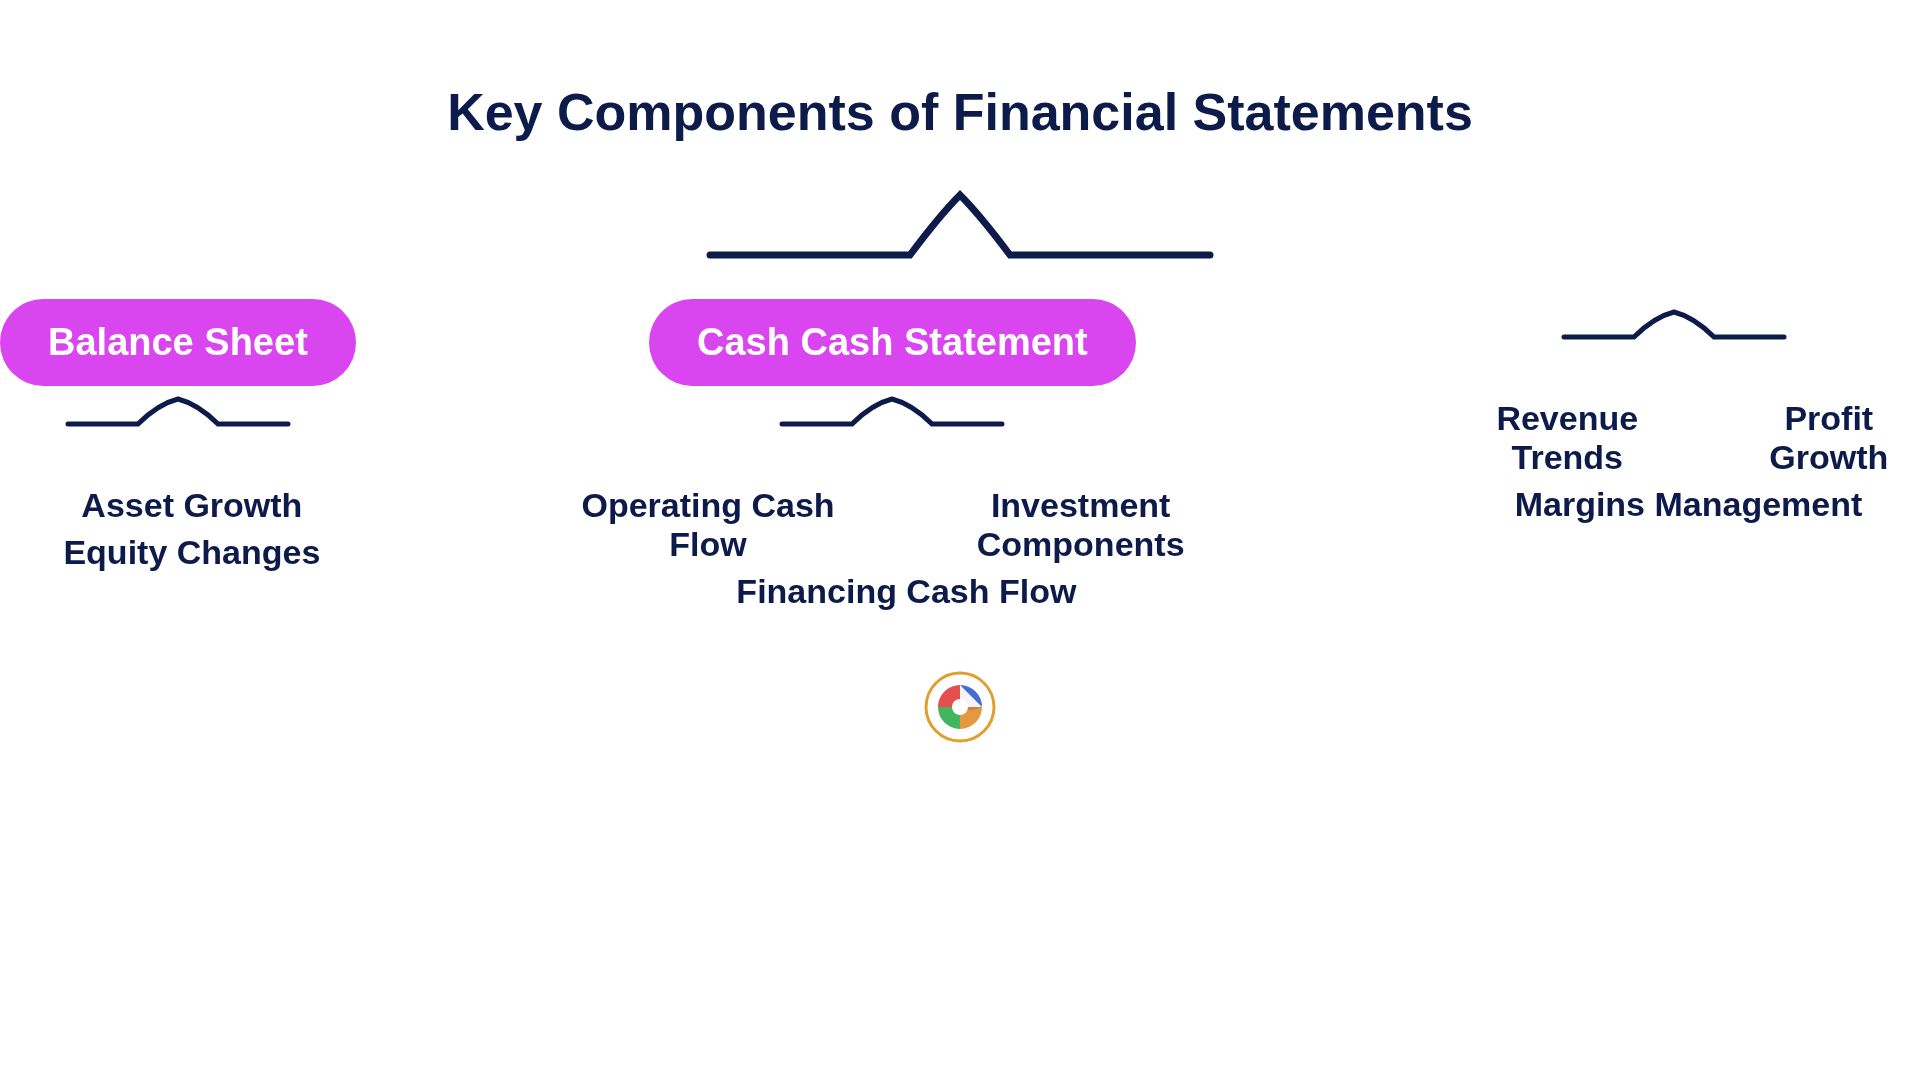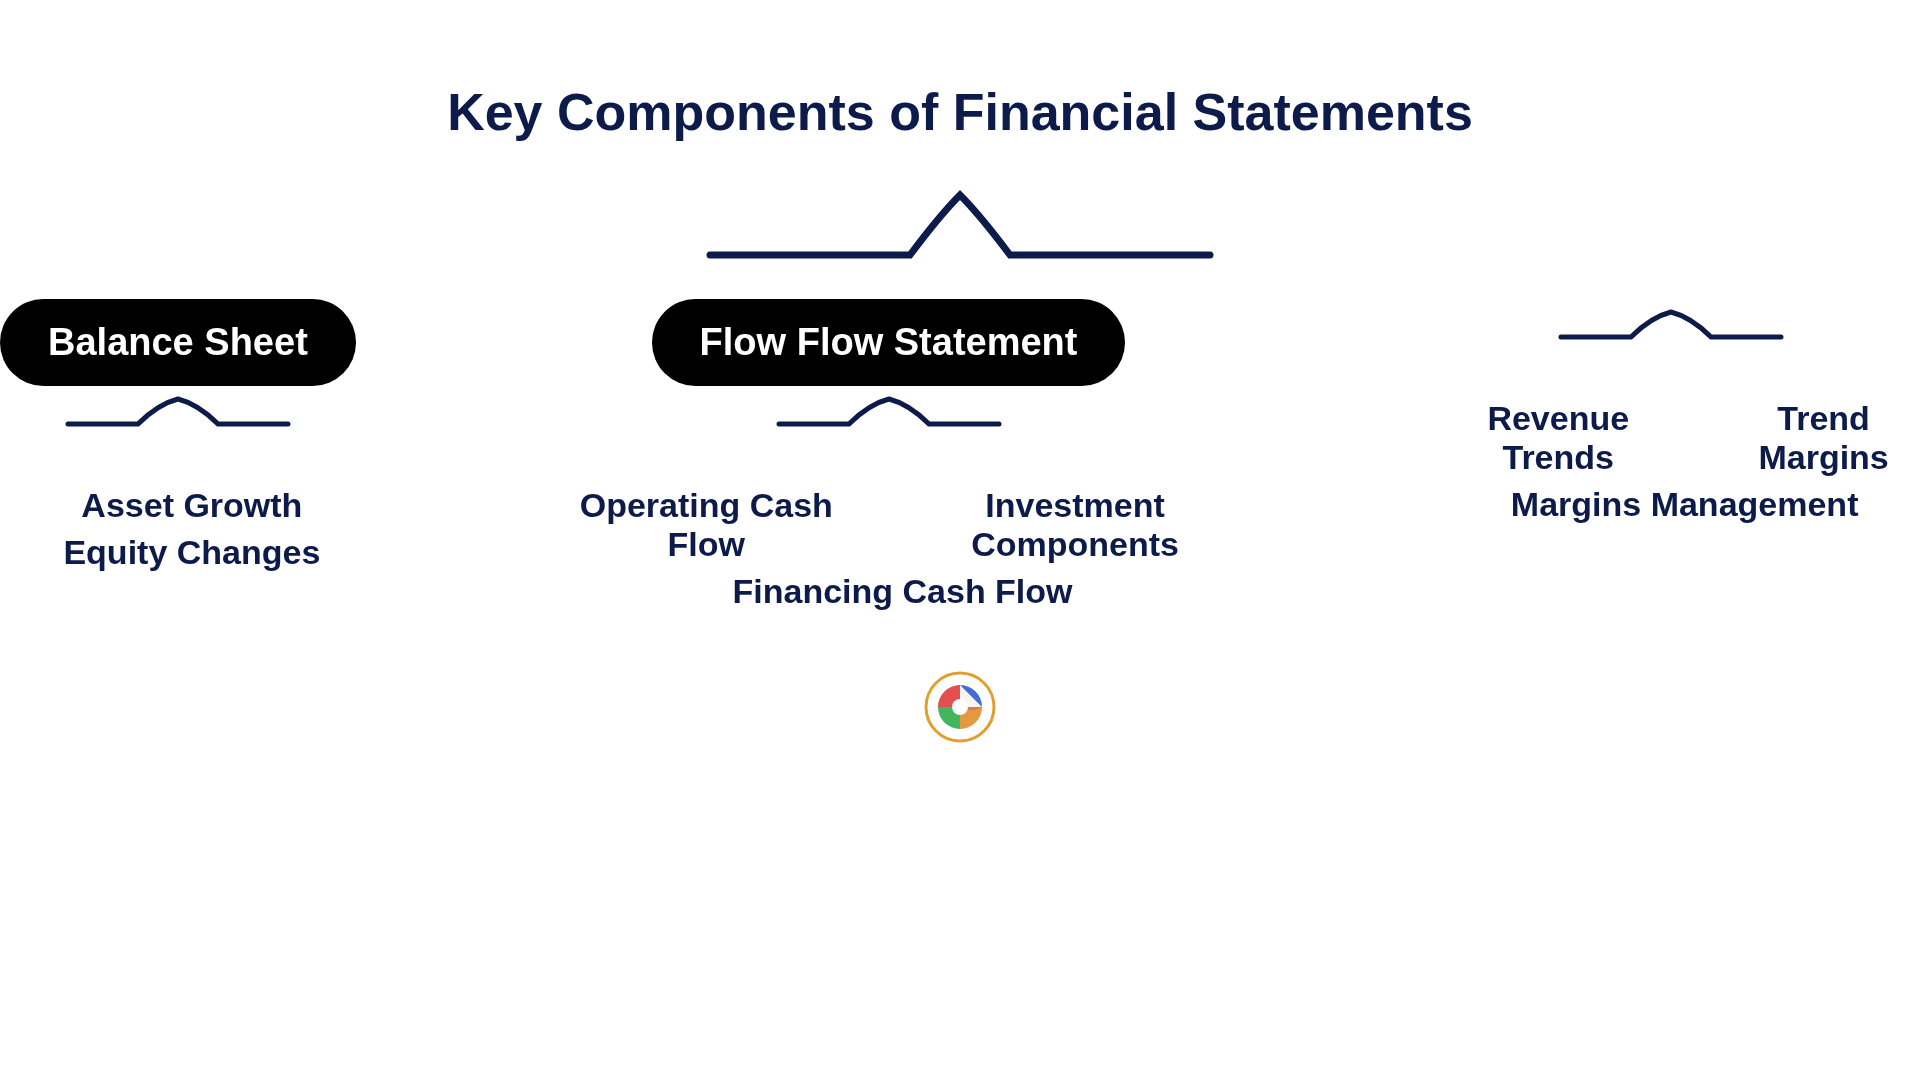--- a/index.html
+++ b/index.html
@@ -39,21 +39,21 @@
     }
 
     .column {
       display: flex;
       flex-direction: column;
       align-items: center;
       gap: 0;
     }
 
     .pill-btn {
-      background: #000000;
+      background: #d946ef;
       color: #ffffff;
       border-radius: 60px;
       font-size: 38px;
       font-weight: 800;
       padding: 22px 48px;
       text-align: center;
       white-space: nowrap;
     }
 
     
@@ -147,21 +147,21 @@
       <div class="sub-row">
         <span class="sub-item">Asset Growth</span>
       </div>
       <div class="sub-row">
         <span class="sub-item">Equity Changes</span>
       </div>
     </div>
   </div>
 
   <div class="column">
-    <div class="pill-btn">Flow Flow Statement</div>
+    <div class="pill-btn">Cash Cash Statement</div>
 
     <div class="sub-connector">
       <svg width="260" height="70" viewBox="0 0 260 70" fill="none">
         <path d="M20 30 Q60 30 90 30 Q110 10 130 5 Q150 10 170 30 Q200 30 240 30" stroke="#0d1b4b" stroke-width="5" stroke-linecap="round" fill="none"></path>
       </svg>
     </div>
 
     <div class="sub-items">
       <div class="sub-row">
         <span class="sub-item">Operating Cash Flow</span>
@@ -177,21 +177,21 @@
 
     <div class="sub-connector">
       <svg width="260" height="70" viewBox="0 0 260 70" fill="none">
         <path d="M20 30 Q60 30 90 30 Q110 10 130 5 Q150 10 170 30 Q200 30 240 30" stroke="#0d1b4b" stroke-width="5" stroke-linecap="round" fill="none"></path>
       </svg>
     </div>
 
     <div class="sub-items">
       <div class="sub-row">
         <span class="sub-item">Revenue Trends</span>
-        <span class="sub-item">Trend Margins</span>
+        <span class="sub-item">Profit Growth</span>
       </div>
       <div class="sub-row">
         <span class="sub-item">Margins Management</span>
       </div>
     </div>
   </div>
 
 </div>
 
 <div class="logo-area">

